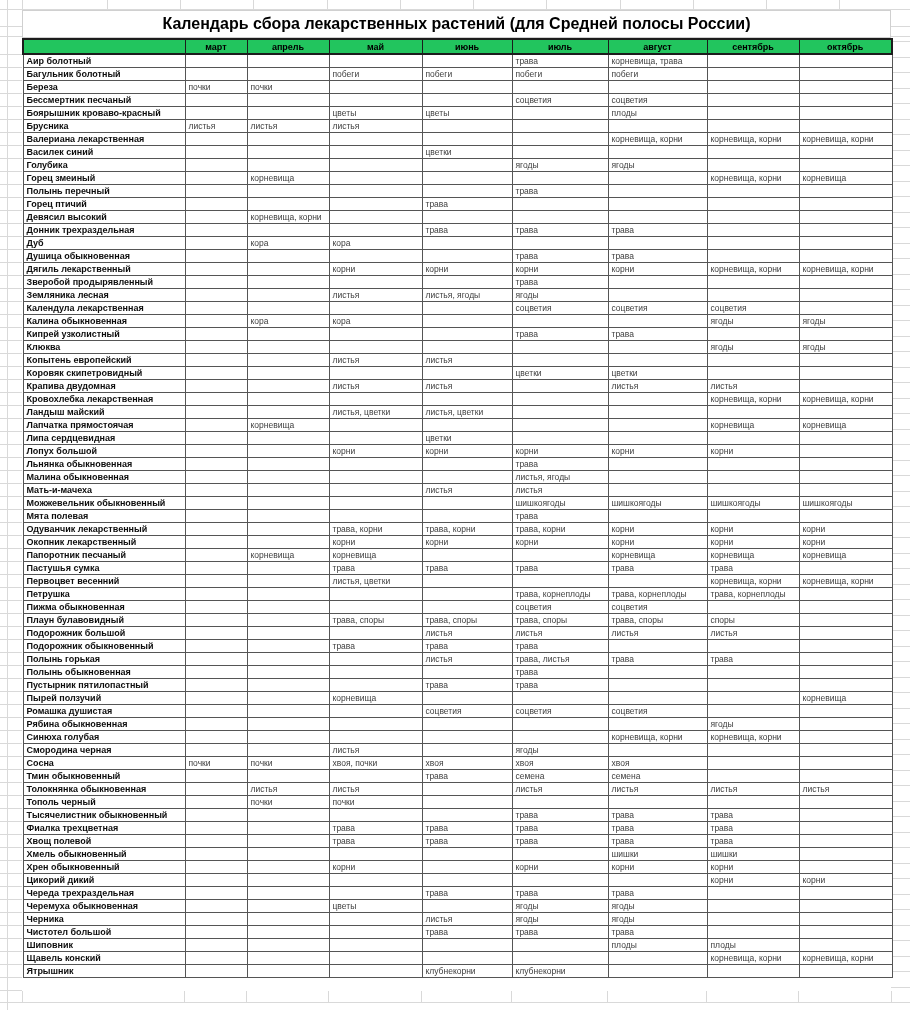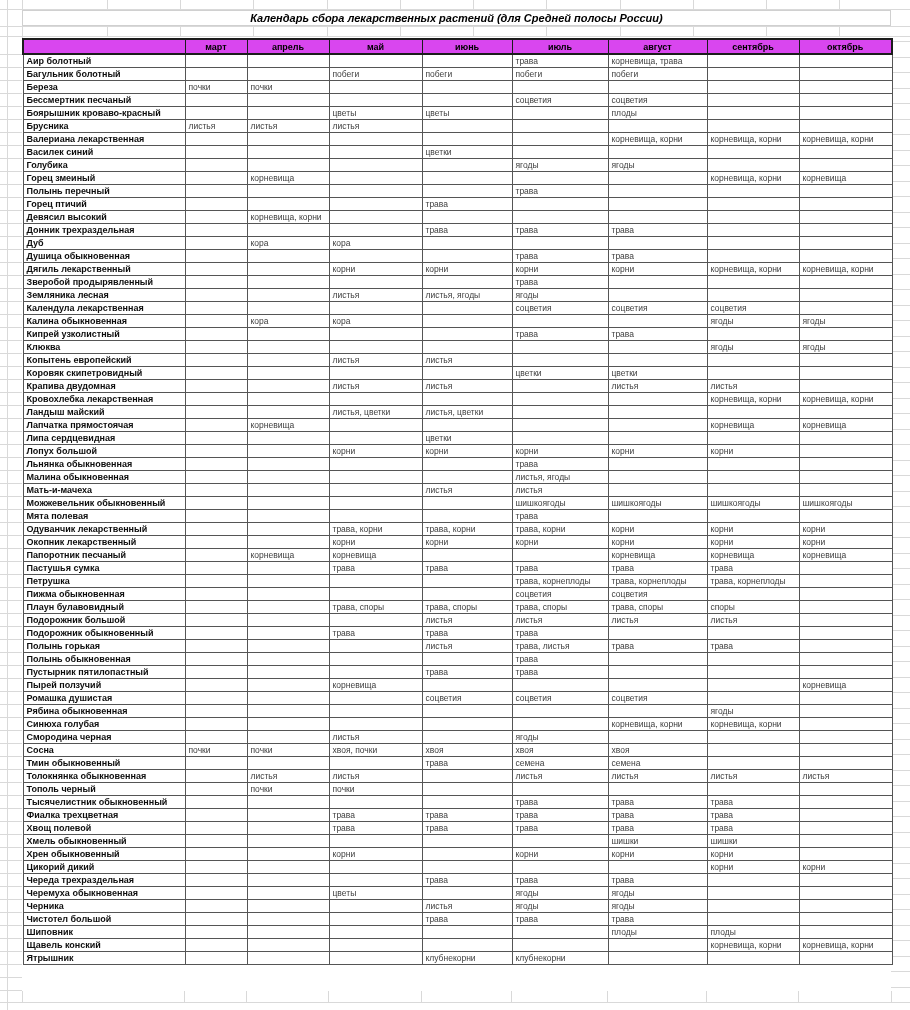--- a/index.html
+++ b/index.html
@@ -3,34 +3,34 @@
 <meta charset="utf-8">
 <style>
   html, body { margin:0; padding:0; background:#ffffff; }
   body { width:910px; height:1010px; font-family:"Liberation Sans", sans-serif; }
   #sheet { position:relative; width:910px; height:1010px; background:#fff; overflow:hidden; }
 
   .faint-h { position:absolute; height:1px; background:#d9d9d9; }
   .faint-v { position:absolute; width:1px; background:#d9d9d9; }
 
   #title-cell {
-    position:absolute; left:22px; top:10px; width:869px; height:16px;
+    position:absolute; left:22px; top:10px; width:869px; height:28px;
     border:1px solid #d0d0d0; box-sizing:border-box; background:#fff;
     display:flex; align-items:center; justify-content:center;
-    font-size:11px; font-weight:bold; color:#000; white-space:nowrap;font-style:italic;
+    font-size:16px; font-weight:bold; color:#000; white-space:nowrap;
   }
 
   #cal-table {
     position:absolute; left:22px; top:38px;
     border-collapse:collapse; table-layout:fixed; background:#fff;
   }
   #cal-table th {
     border:1px solid #1c1c1c; border-top-width:2px; border-bottom-width:2px;
     height:13px; padding:0 2px; font-size:9px; font-weight:bold; color:#000;
-    text-align:center; white-space:nowrap; overflow:hidden; background:#d946ef;
+    text-align:center; white-space:nowrap; overflow:hidden; background:#22c55e;
   }
   #cal-table th.corner { border-left-width:2px; }
   #cal-table th.last { border-right-width:2px; }
   #cal-table td {
     border:1px solid #555555; height:12px; padding:0 1px 0 3px;
     font-size:8.5px; font-weight:normal; color:#404040; text-align:left;
     vertical-align:middle; white-space:nowrap; overflow:hidden; background:#fff;
   }
   #cal-table td.name {
     font-size:9px; font-weight:bold; color:#0d0d0d; letter-spacing:0px;
@@ -680,20 +680,31 @@
           <td></td>
           <td></td>
           <td>трава</td>
           <td>трава</td>
           <td>трава</td>
           <td>трава</td>
           <td>трава</td>
           <td></td>
         </tr>
         <tr>
+          <td class="name">Первоцвет весенний</td>
+          <td></td>
+          <td></td>
+          <td>листья, цветки</td>
+          <td></td>
+          <td></td>
+          <td></td>
+          <td>корневища, корни</td>
+          <td>корневища, корни</td>
+        </tr>
+        <tr>
           <td class="name">Петрушка</td>
           <td></td>
           <td></td>
           <td></td>
           <td></td>
           <td>трава, корнеплоды</td>
           <td>трава, корнеплоды</td>
           <td>трава, корнеплоды</td>
           <td></td>
         </tr>

